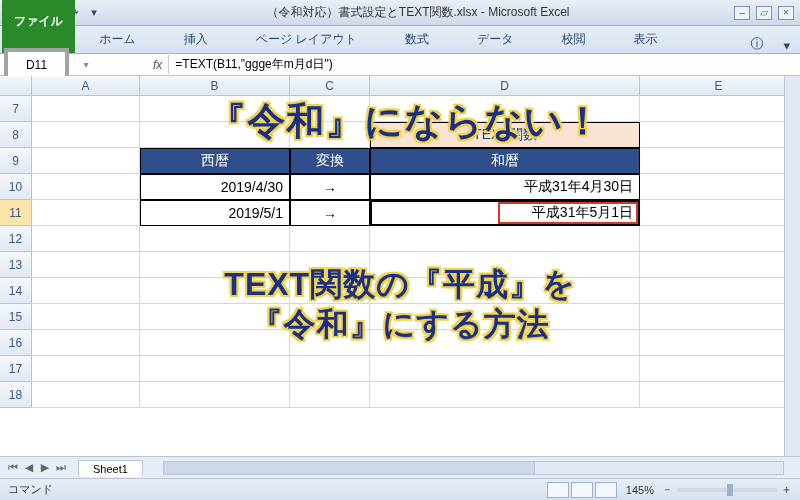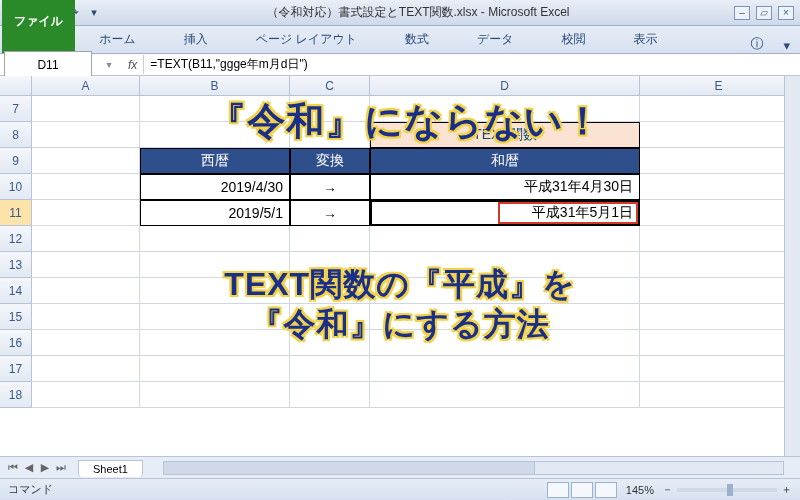--- a/index.html
+++ b/index.html
@@ -15,23 +15,23 @@
 
 
 .ribbon { background: linear-gradient(#e6edf7,#d7e1f0); height: 28px; display: flex; align-items: flex-end; font-size: 12px; color: #2b4a7a; border-bottom: 1px solid #9db1cc; }
 .ribbon .file { background: #2a8a2a; color: #fff; padding: 23px 12px; margin-left: 2px; border-radius: 2px 2px 0 0; font-weight: bold; }
 .ribbon .tab { padding: 5px 24px; }
 .ribbon .spacer { flex: 1; }
 .ribbon .help { padding: 0 10px; font-size: 13px; }
 
 
 .fbar { display: flex; align-items: center; height: 22px; border-bottom: 1px solid #b8c4d6; font-size: 12px; }
-.namebox { width: 88px; border: 1px solid #a3a3a3; margin: 0 4px; padding: 6px 8px; background: #fff; text-align: center; }
+.namebox { width: 65px; border: 4px solid #a3a3a3; margin: 0 4px; padding: 6px 8px; background: #fff; text-align: center; }
 .fx-sep { width: 26px; display: flex; justify-content: space-around; color: #888; font-size: 10px; }
-.fx-label { font-style: italic; padding: 0 6px; color: #555; }
+.fx-label { font-style: italic; padding: 0 6px; color: #555; margin-left: 48px; }
 .formula { flex: 1; padding: 1px 6px; border-left: 1px solid #ccc; }
 
 
 .grid { position: relative; }
 .colhdr { display: flex; height: 20px; background: linear-gradient(#f4f7fb,#e2e9f3); border-bottom: 1px solid #b8c4d6; font-size: 12px; }
 .corner { width: 32px; border-right: 1px solid #b8c4d6; }
 .ch { border-right: 1px solid #b8c4d6; display: flex; align-items: center; justify-content: center; color: #3a5a8a; }
 .rows { }
 .row { display: flex; height: 26px; }
 .rh { width: 32px; background: linear-gradient(#f4f7fb,#e2e9f3); border-right: 1px solid #b8c4d6; border-bottom: 1px solid #b8c4d6; display: flex; align-items: center; justify-content: center; font-size: 12px; color: #3a5a8a; }

